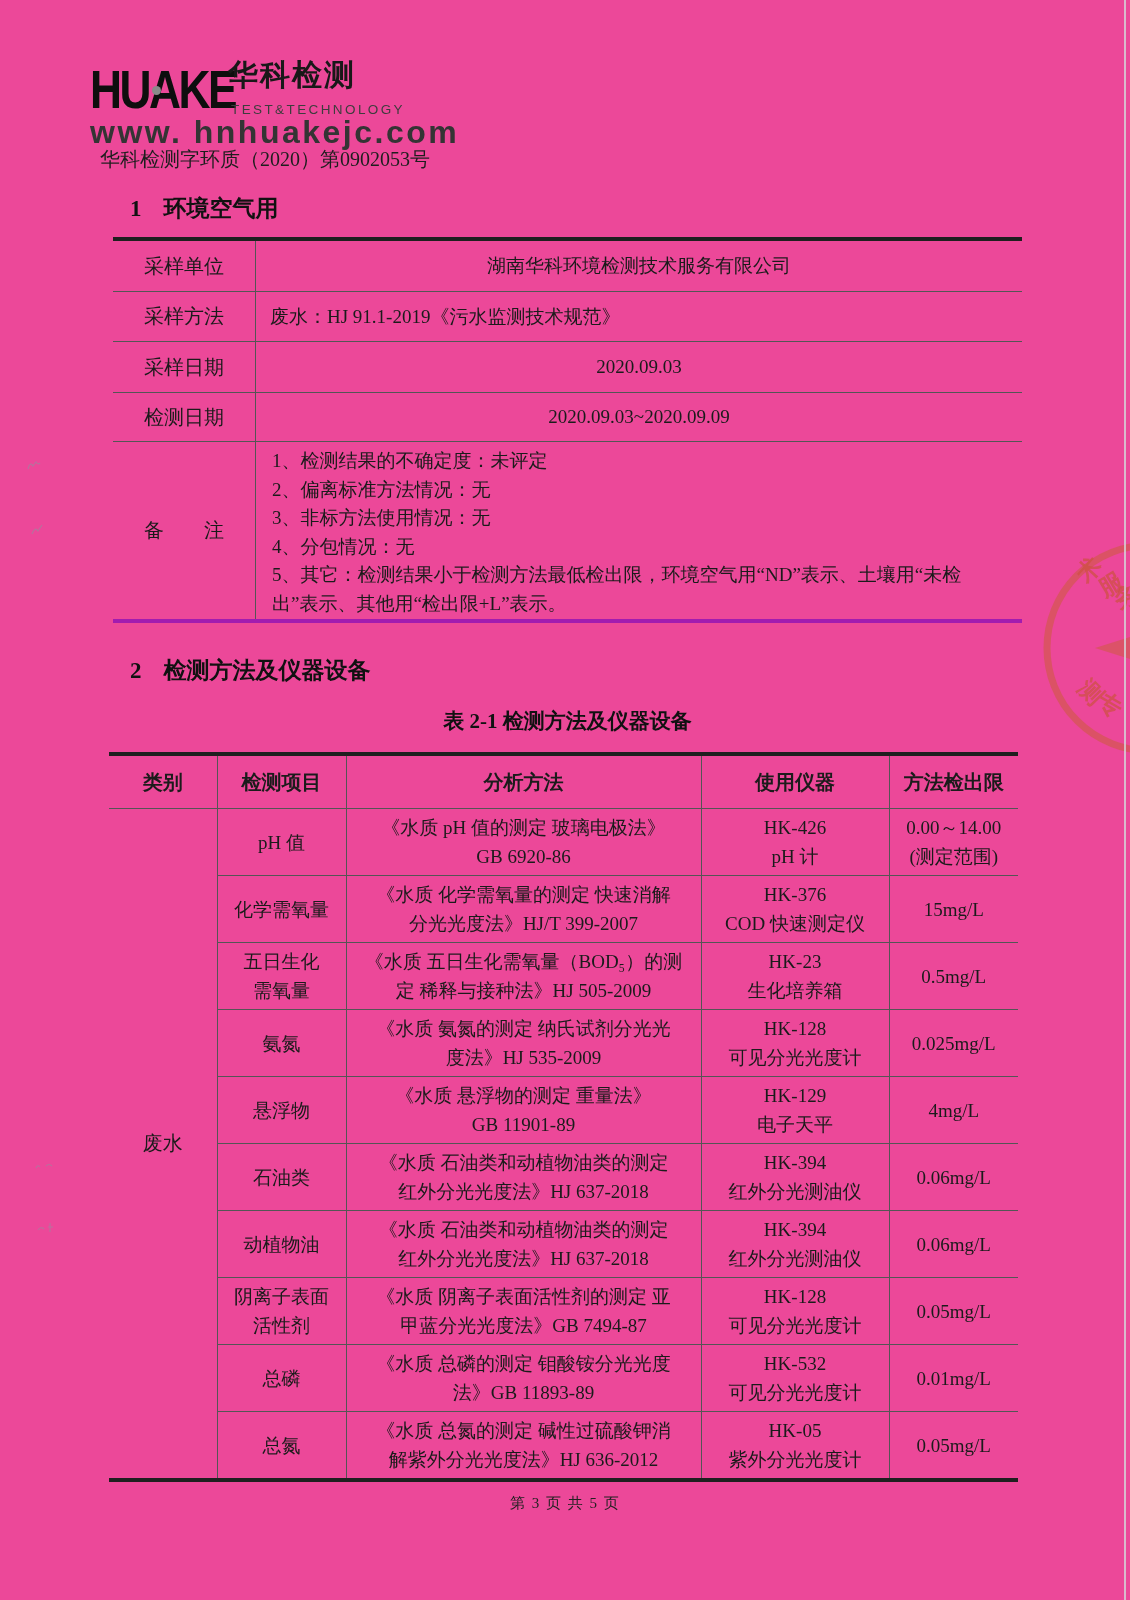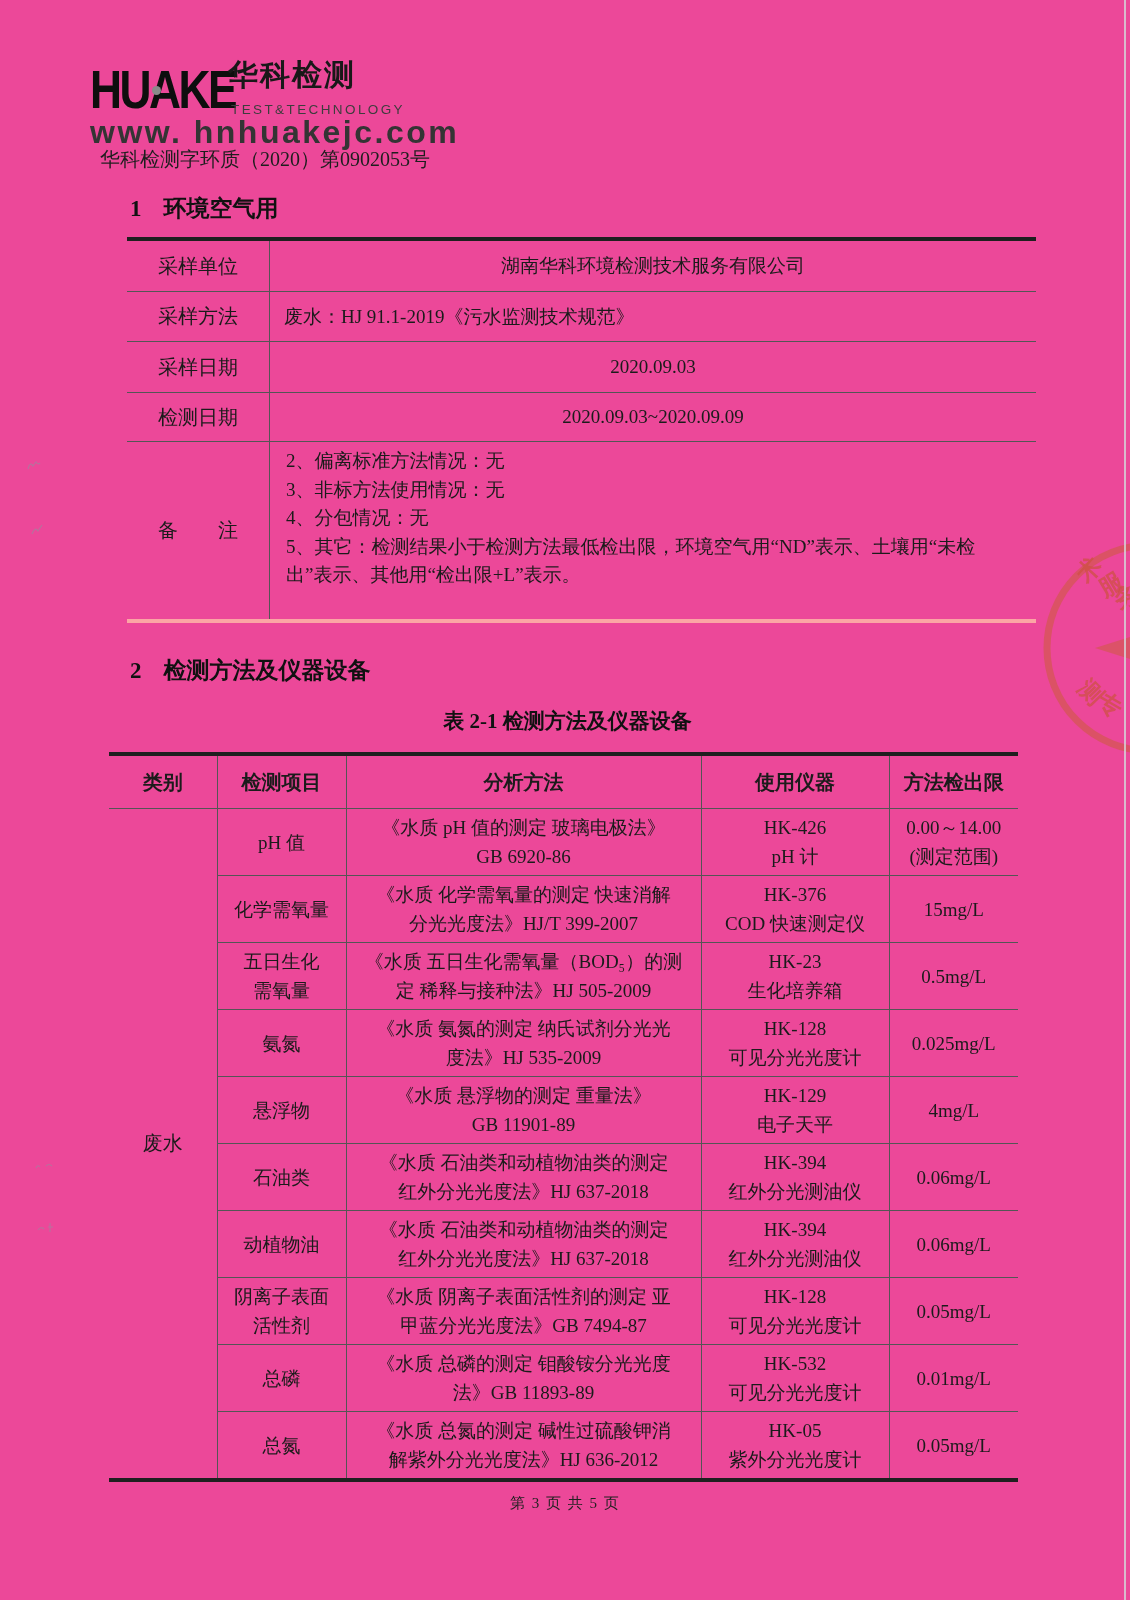--- a/index.html
+++ b/index.html
@@ -20,22 +20,22 @@
     font-size:32px;font-weight:700;letter-spacing:2.5px;color:#343434;}
   .doc-number{position:absolute;left:100px;top:146px;font-size:20px;color:#1e1e1e;}
   
   .sec-title{position:absolute;left:130px;font-size:23px;font-weight:bold;color:#111;}
   .sec-title .num{display:inline-block;margin-right:22px;}
   #sec1-title{top:193px;}
   #sec2-title{top:655px;}
   .tbl-caption{position:absolute;left:113px;top:707px;width:909px;text-align:center;
     font-size:21px;font-weight:bold;color:#111;}
   
-  .info-table{position:absolute;left:127px;top:237px;width:909px;
-    border-top:4px solid #1f1f1f;border-bottom:4px solid #fca5a5;}
+  .info-table{position:absolute;left:113px;top:237px;width:909px;
+    border-top:4px solid #1f1f1f;border-bottom:4px solid #a21caf;}
   .info-row{display:flex;border-bottom:1px solid #555;}
   .info-row:last-child{border-bottom:none;}
   .info-label{width:142px;flex:0 0 142px;border-right:1px solid #555;
     display:flex;align-items:center;justify-content:center;font-size:20px;}
   .info-value{flex:1;display:flex;align-items:center;justify-content:center;font-size:19px;}
   .info-value.left{justify-content:flex-start;padding-left:14px;}
   .info-row.r1{height:50px;} .info-row.r2{height:49px;} .info-row.r3{height:50px;} .info-row.r4{height:48px;}
   .info-row.remark{height:177px;}
   .remark-body{flex:1;padding:5px 10px 0 16px;font-size:19px;}
   .remark-line{line-height:28.6px;}
@@ -87,20 +87,21 @@
       <div class="info-label">采样日期</div>
       <div class="info-value">2020.09.03</div>
     </div>
     <div class="info-row r4">
       <div class="info-label">检测日期</div>
       <div class="info-value">2020.09.03~2020.09.09</div>
     </div>
     <div class="info-row remark">
       <div class="info-label">备　　注</div>
       <div class="remark-body" id="remark-lines">
+          <div class="remark-line">1、检测结果的不确定度：未评定</div>
           <div class="remark-line">2、偏离标准方法情况：无</div>
           <div class="remark-line">3、非标方法使用情况：无</div>
           <div class="remark-line">4、分包情况：无</div>
           <div class="remark-line">5、其它：检测结果小于检测方法最低检出限，环境空气用“ND”表示、土壤用“未检</div>
           <div class="remark-line">出”表示、其他用“检出限+L”表示。</div>
         </div>
     </div>
   </div>
 
   <div class="sec-title" id="sec2-title">

